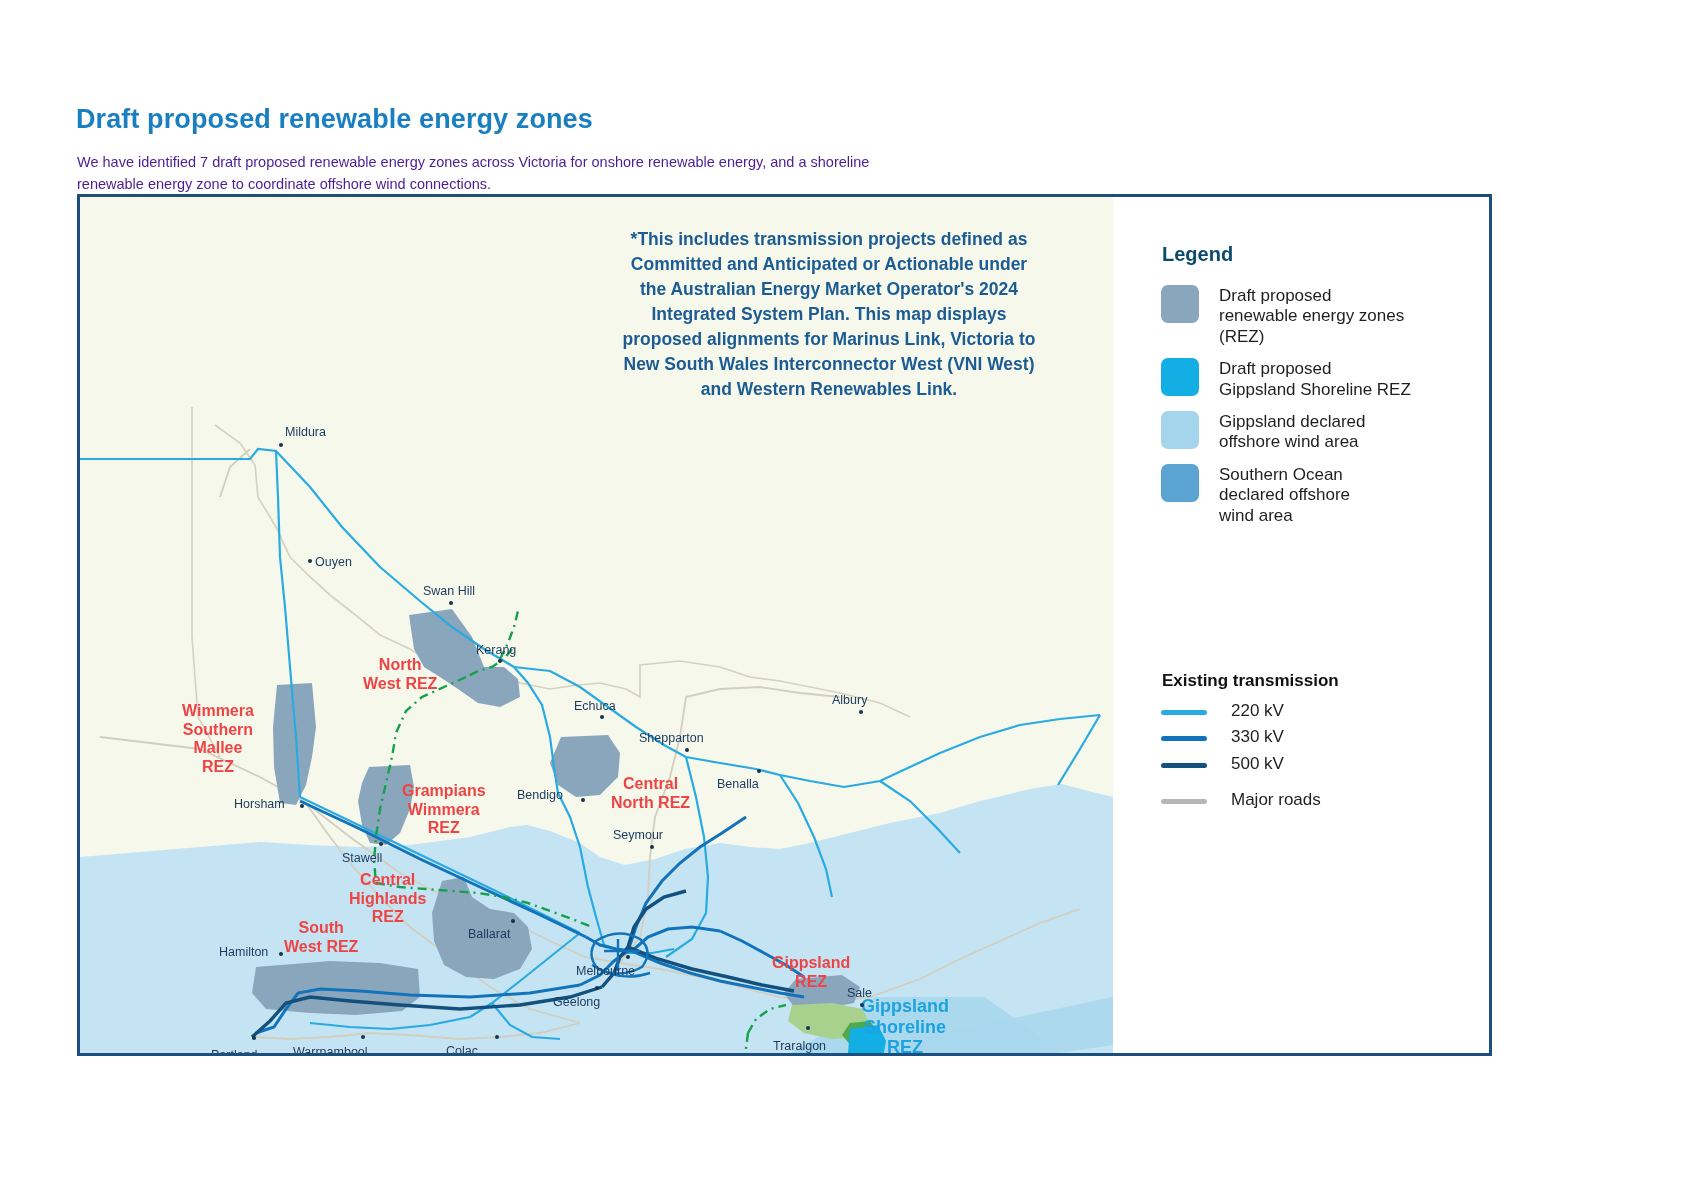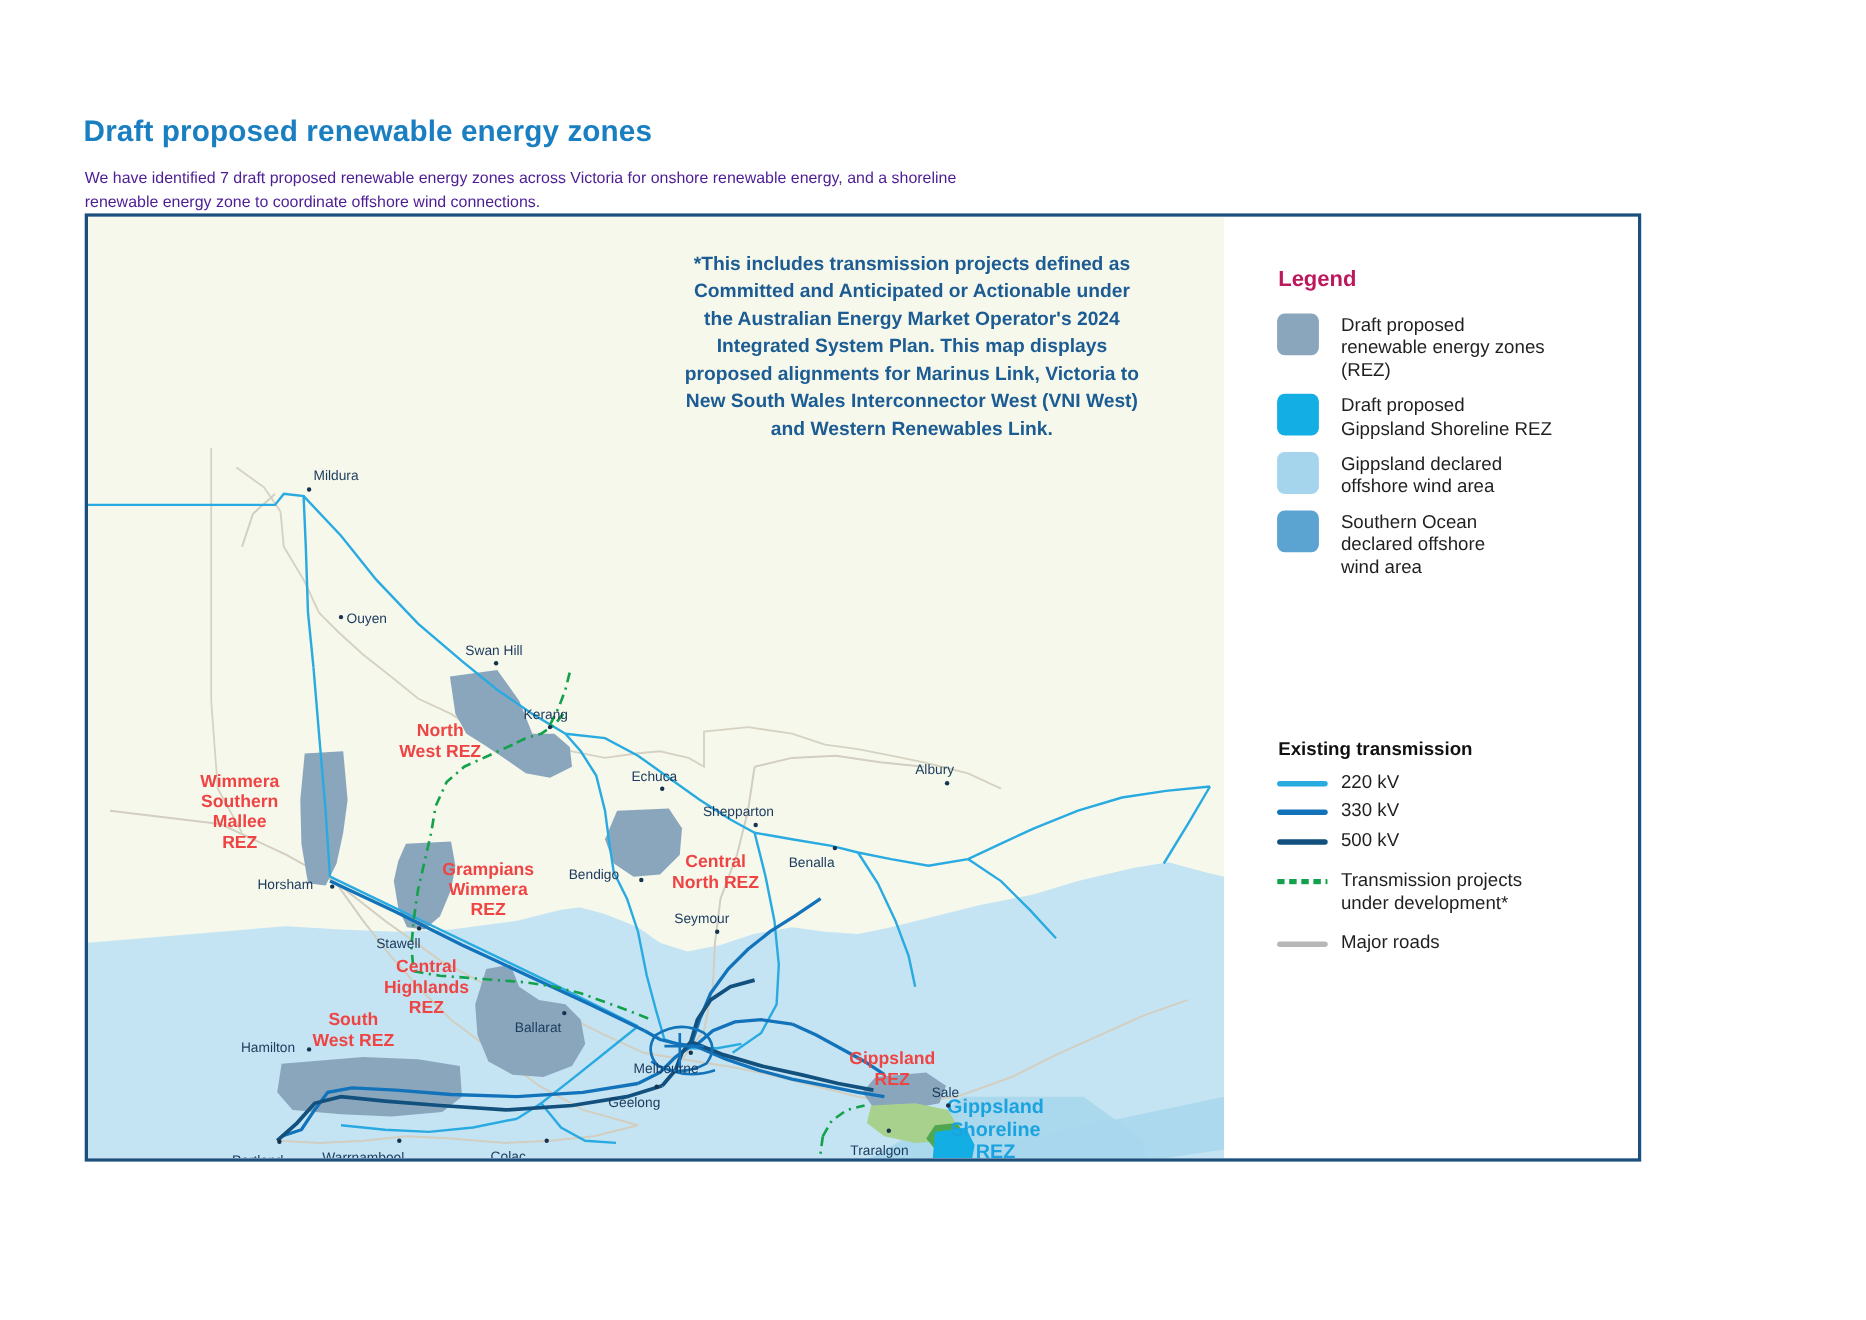--- a/index.html
+++ b/index.html
@@ -63,21 +63,21 @@
     line-height:1.15;text-align:center;
   }
 
   
   .legendpane{
     position:absolute;left:1033px;top:0;width:376px;height:856px;
     background:#ffffff;
   }
   .legend-title{
     position:absolute;left:49px;top:46px;
-    font-size:20px;font-weight:bold;color:#be185d;
+    font-size:20px;font-weight:bold;color:#0c4a6e;
   }
   .legend-list{position:absolute;left:14px;top:88px;width:360px;}
   .legend-row{
     display:flex;align-items:flex-start;margin-bottom:11px;
   }
   .swatch{
     width:38px;height:38px;border-radius:7px;flex:0 0 38px;margin-left:34px;
   }
   .legend-text{
     margin-left:20px;font-size:17px;line-height:1.2;color:#1f1f1f;
@@ -87,21 +87,21 @@
     position:absolute;left:49px;top:474px;
     font-size:17px;font-weight:bold;color:#111111;
   }
   .line-list{position:absolute;left:14px;top:504px;width:360px;}
   .line-row{display:flex;align-items:flex-start;margin-bottom:6px;}
   .lineswatch{
     width:46px;height:5px;border-radius:3px;flex:0 0 46px;
     margin-left:34px;margin-top:9px;
   }
   .line-text{
-    margin-left:12px;font-size:17px;line-height:1.2;color:#1f1f1f;
+    margin-left:24px;font-size:17px;line-height:1.2;color:#1f1f1f;
     white-space:pre-line;
   }
   .dashswatch{
     width:46px;height:5px;flex:0 0 46px;margin-left:34px;margin-top:9px;
     background-image:linear-gradient(90deg,#14a14c 0 7px,transparent 7px 11px);
     background-size:11px 5px;border-radius:1px;
   }
   .gap-row{margin-top:16px;}
 </style>
 </head>
@@ -360,25 +360,20 @@
           </div>
           <div class="line-row">
             <div class="lineswatch" style="background: rgb(18, 115, 186);"></div>
             <div class="line-text">330 kV</div>
           </div>
           <div class="line-row">
             <div class="lineswatch" style="background: rgb(18, 80, 126);"></div>
             <div class="line-text">500 kV</div>
           </div>
           <div class="line-row gap-row">
-            <div class="dashswatch"></div>
-            <div class="line-text">Transmission projects
-under development*</div>
-          </div>
-          <div class="line-row gap-row">
             <div class="lineswatch" style="background: rgb(183, 183, 183);"></div>
             <div class="line-text">Major roads</div>
           </div>
         </div>
     </div>
 
   </div>
 </div>
 
 </body></html>

